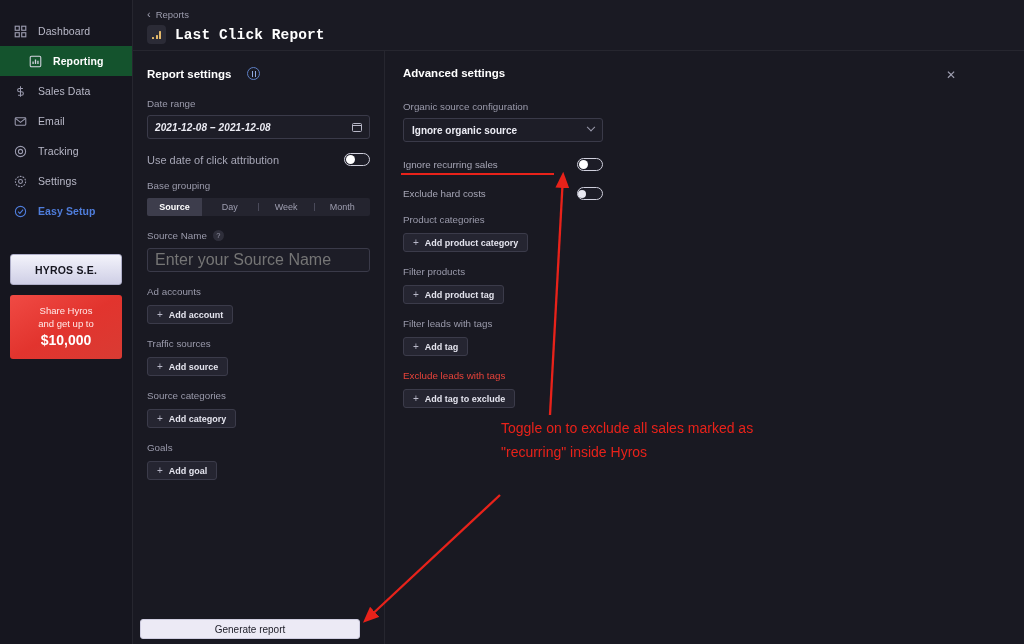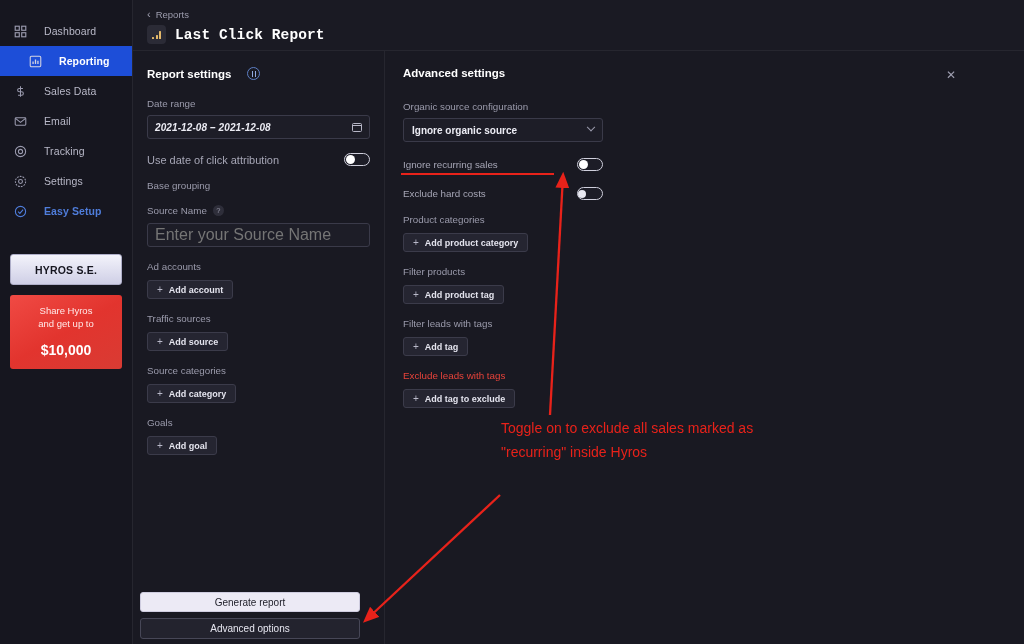--- a/index.html
+++ b/index.html
@@ -16,24 +16,24 @@
     width: 133px; height: 644px;
     background: #16161f;
     border-right: 1px solid #26262f;
     padding-top: 16px;
     flex: 0 0 133px;
     position: relative;
   }
   .nav-item {
     display: flex; align-items: center;
     height: 30px; padding-left: 13px;
-    gap: 17px;
+    gap: 11px;
     cursor: pointer;
   }
-  .nav-item.active { background: #1d4ed8; padding-left: 28px; }
+  .nav-item.active { background: #14532d; padding-left: 28px; }
   .nav-icon {
     width: 14px; height: 14px;
     display: flex; align-items: center; justify-content: center;
     color: #9a9aae;
     flex: 0 0 14px;
   }
   .nav-item.active .nav-icon { color: #d6d6e2; }
   .nav-item.easy .nav-icon { color: #4f7ddb; }
   .nav-label {
     font-size: 10.5px; color: #b9b9c8;
@@ -57,21 +57,21 @@
   .promo {
     margin: 10px 10px 0 10px;
     border-radius: 3px;
     background: linear-gradient(150deg,#f04a44 0%,#e2342e 50%,#d93b33 100%);
     padding: 9px 6px 11px 6px;
     text-align: center;
     color: #ffe9e8;
     cursor: pointer;
   }
   .promo-line { font-size: 9.5px; line-height: 13px; }
-  .promo-amount { font-size: 14px; font-weight: bold; color: #fff; margin-top: 12px; }
+  .promo-amount { font-size: 14px; font-weight: bold; color: #fff; margin-top: 2px; }
 
   
   .main { flex: 1; height: 644px; position: relative; background: #191922; }
 
   .topbar {
     height: 51px; background: #1a1a23;
     border-bottom: 1px solid #26262f;
     padding: 9px 0 0 14px;
   }
   .crumb {
@@ -361,20 +361,28 @@
 
         <div class="row-toggle">
           <span class="lbl">Use date of click attribution</span>
           <span class="switch">
               <span class="knob"></span>
             </span>
         </div>
 
         <div class="grp">
           <div class="fld-label">Base grouping</div>
+          <div class="seg">
+            <div class="seg-item on">Source</div>
+            <div class="seg-item">Day</div>
+            <div class="seg-div"></div>
+            <div class="seg-item">Week</div>
+            <div class="seg-div"></div>
+            <div class="seg-item">Month</div>
+          </div>
         </div>
 
         <div class="grp">
           <div class="fld-label help">
             <span>Source Name</span>
             <span class="qmark">?</span>
           </div>
           <div class="input-box">
             <input style="color-scheme: unset; forced-color-adjust: unset; mask: unset; math-depth: unset; position: unset; position-anchor: unset; text-size-adjust: unset; appearance: unset; color: unset; font: unset; font-palette: unset; font-synthesis: unset; position-area: unset; text-orientation: unset; text-rendering: unset; text-spacing-trim: unset; -webkit-font-smoothing: unset; -webkit-locale: unset; -webkit-text-orientation: unset; -webkit-writing-mode: unset; writing-mode: unset; zoom: unset; accent-color: unset; place-content: unset; place-items: unset; place-self: unset; alignment-baseline: unset; anchor-name: unset; anchor-scope: unset; animation-composition: unset; animation: unset; app-region: unset; aspect-ratio: unset; backdrop-filter: unset; backface-visibility: unset; background: unset; background-blend-mode: unset; baseline-shift: unset; baseline-source: unset; block-size: unset; border-block: unset; border: unset; border-radius: unset; border-collapse: unset; border-end-end-radius: unset; border-end-start-radius: unset; border-inline: unset; border-start-end-radius: unset; border-start-start-radius: unset; inset: unset; box-decoration-break: unset; box-shadow: unset; box-sizing: unset; break-after: unset; break-before: unset; break-inside: unset; buffered-rendering: unset; caption-side: unset; caret-animation: unset; caret-color: unset; clear: unset; clip: unset; clip-path: unset; clip-rule: unset; color-interpolation: unset; color-interpolation-filters: unset; color-rendering: unset; columns: unset; column-fill: unset; gap: unset; column-rule: unset; column-span: unset; contain: unset; contain-intrinsic-block-size: unset; contain-intrinsic-size: unset; contain-intrinsic-inline-size: unset; container: unset; content: unset; content-visibility: unset; corner-shape: unset; corner-block-end-shape: unset; corner-block-start-shape: unset; counter-increment: unset; counter-reset: unset; counter-set: unset; cursor: unset; cx: unset; cy: unset; d: unset; display: unset; dominant-baseline: unset; dynamic-range-limit: unset; empty-cells: unset; field-sizing: unset; fill: unset; fill-opacity: unset; fill-rule: unset; filter: unset; flex: unset; flex-flow: unset; float: unset; flood-color: unset; flood-opacity: unset; grid: unset; grid-area: unset; height: unset; hyphenate-character: unset; hyphenate-limit-chars: unset; hyphens: unset; image-orientation: unset; image-rendering: unset; initial-letter: unset; inline-size: unset; inset-block: unset; inset-inline: unset; interpolate-size: unset; isolation: unset; letter-spacing: unset; lighting-color: unset; line-break: unset; list-style: unset; margin-block: unset; margin: unset; margin-inline: unset; marker: unset; mask-type: unset; math-shift: unset; math-style: unset; max-block-size: unset; max-height: unset; max-inline-size: unset; max-width: unset; min-block-size: unset; min-height: unset; min-inline-size: unset; min-width: unset; mix-blend-mode: unset; object-fit: unset; object-position: unset; object-view-box: unset; offset: unset; opacity: unset; order: unset; orphans: unset; outline: unset; outline-offset: unset; overflow-anchor: unset; overflow-block: unset; overflow-clip-margin: unset; overflow-inline: unset; overflow-wrap: unset; overflow: unset; overlay: unset; overscroll-behavior-block: unset; overscroll-behavior-inline: unset; overscroll-behavior: unset; padding-block: unset; padding: unset; padding-inline: unset; page: unset; page-orientation: unset; paint-order: unset; perspective: unset; perspective-origin: unset; pointer-events: unset; position-try: unset; position-visibility: unset; print-color-adjust: unset; quotes: unset; r: unset; reading-flow: unset; reading-order: unset; resize: unset; rotate: unset; ruby-align: unset; ruby-position: unset; rx: unset; ry: unset; scale: unset; scroll-behavior: unset; scroll-initial-target: unset; scroll-margin-block: unset; scroll-margin: unset; scroll-margin-inline: unset; scroll-marker-group: unset; scroll-padding-block: unset; scroll-padding: unset; scroll-padding-inline: unset; scroll-snap-align: unset; scroll-snap-stop: unset; scroll-snap-type: unset; scroll-target-group: unset; scroll-timeline: unset; scrollbar-color: unset; scrollbar-gutter: unset; scrollbar-width: unset; shape-image-threshold: unset; shape-margin: unset; shape-outside: unset; shape-rendering: unset; size: unset; speak: unset; stop-color: unset; stop-opacity: unset; stroke: unset; stroke-dasharray: unset; stroke-dashoffset: unset; stroke-linecap: unset; stroke-linejoin: unset; stroke-miterlimit: unset; stroke-opacity: unset; stroke-width: unset; tab-size: unset; table-layout: unset; text-align: unset; text-align-last: unset; text-anchor: unset; text-autospace: unset; text-box: unset; text-combine-upright: unset; text-decoration: unset; text-decoration-skip-ink: unset; text-emphasis: unset; text-emphasis-position: unset; text-indent: unset; text-overflow: unset; text-shadow: unset; text-transform: unset; text-underline-offset: unset; text-underline-position: unset; text-wrap: unset; timeline-scope: unset; touch-action: unset; transform: unset; transform-box: unset; transform-origin: unset; transform-style: unset; transition: unset; translate: unset; user-select: unset; vector-effect: unset; vertical-align: unset; view-timeline: unset; view-transition-class: unset; view-transition-group: unset; view-transition-name: unset; visibility: unset; border-spacing: unset; -webkit-box-align: unset; -webkit-box-decoration-break: unset; -webkit-box-direction: unset; -webkit-box-flex: unset; -webkit-box-ordinal-group: unset; -webkit-box-orient: unset; -webkit-box-pack: unset; -webkit-box-reflect: unset; -webkit-line-break: unset; -webkit-line-clamp: unset; -webkit-mask-box-image: unset; -webkit-rtl-ordering: unset; -webkit-ruby-position: unset; -webkit-tap-highlight-color: unset; -webkit-text-combine: unset; -webkit-text-decorations-in-effect: unset; -webkit-text-fill-color: unset; -webkit-text-security: unset; -webkit-text-stroke: unset; -webkit-user-drag: unset; white-space-collapse: unset; widows: unset; width: 100%; will-change: unset; word-break: unset; word-spacing: unset; x: unset; y: unset; z-index: unset;" class="input-ph" placeholder="Enter your Source Name">
           </div>
@@ -407,21 +415,20 @@
         <div class="grp">
           <div class="fld-label">Goals</div>
           <div class="add-btn">
             <span class="plus">+</span>
             <span>Add goal</span>
           </div>
         </div>
 
         <div class="bottom-actions">
           <div class="btn-primary">Generate report</div>
-          <div class="btn-secondary">Advanced options</div>
         </div>
       </section>
 
       <section class="advanced">
         <div class="adv-head">
           <span class="adv-title">Advanced settings</span>
           <span class="close-x">✕</span>
         </div>
 
         <div class="adv-body">

